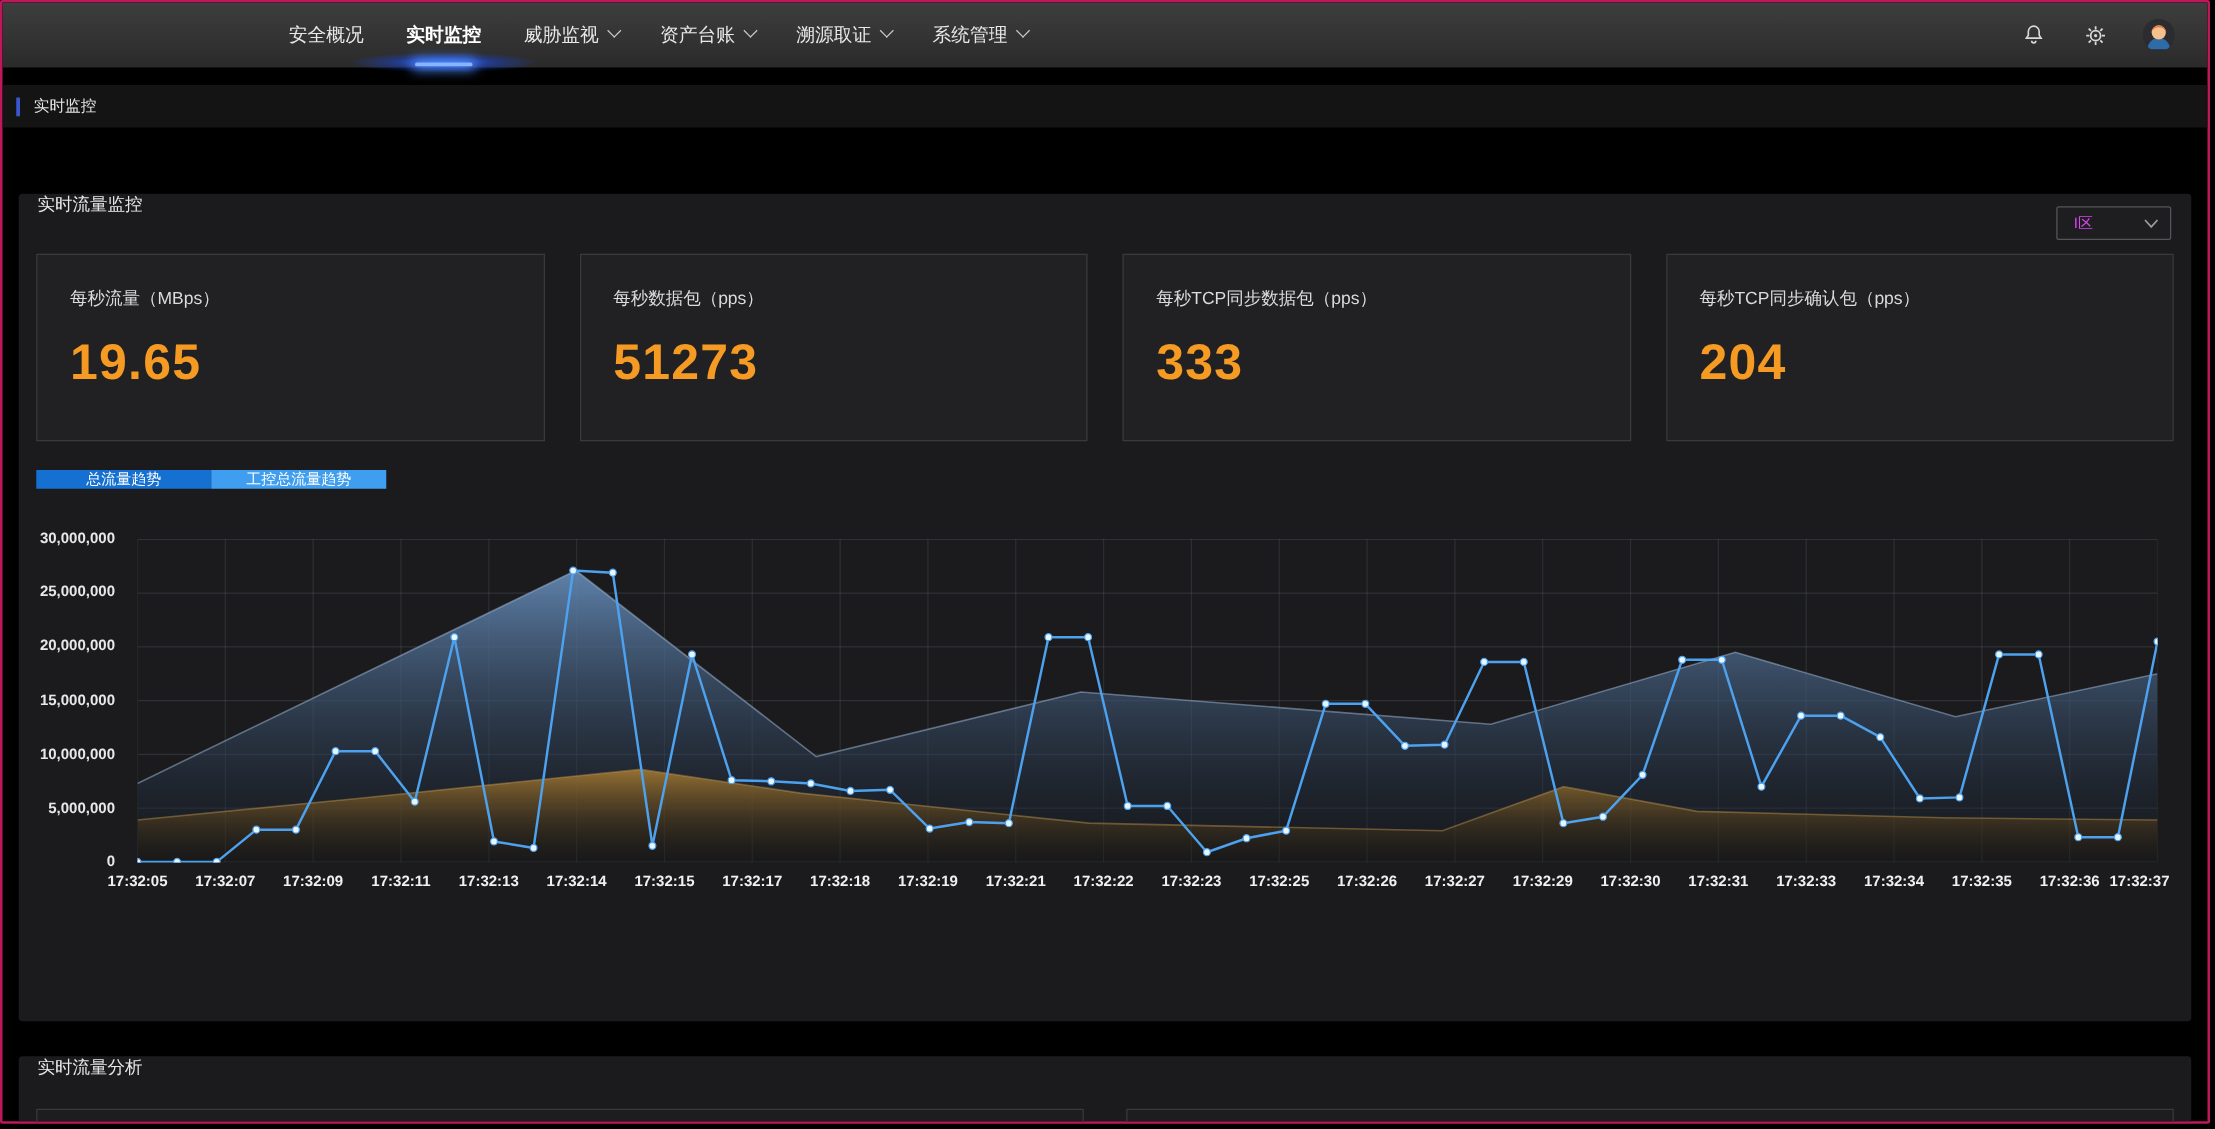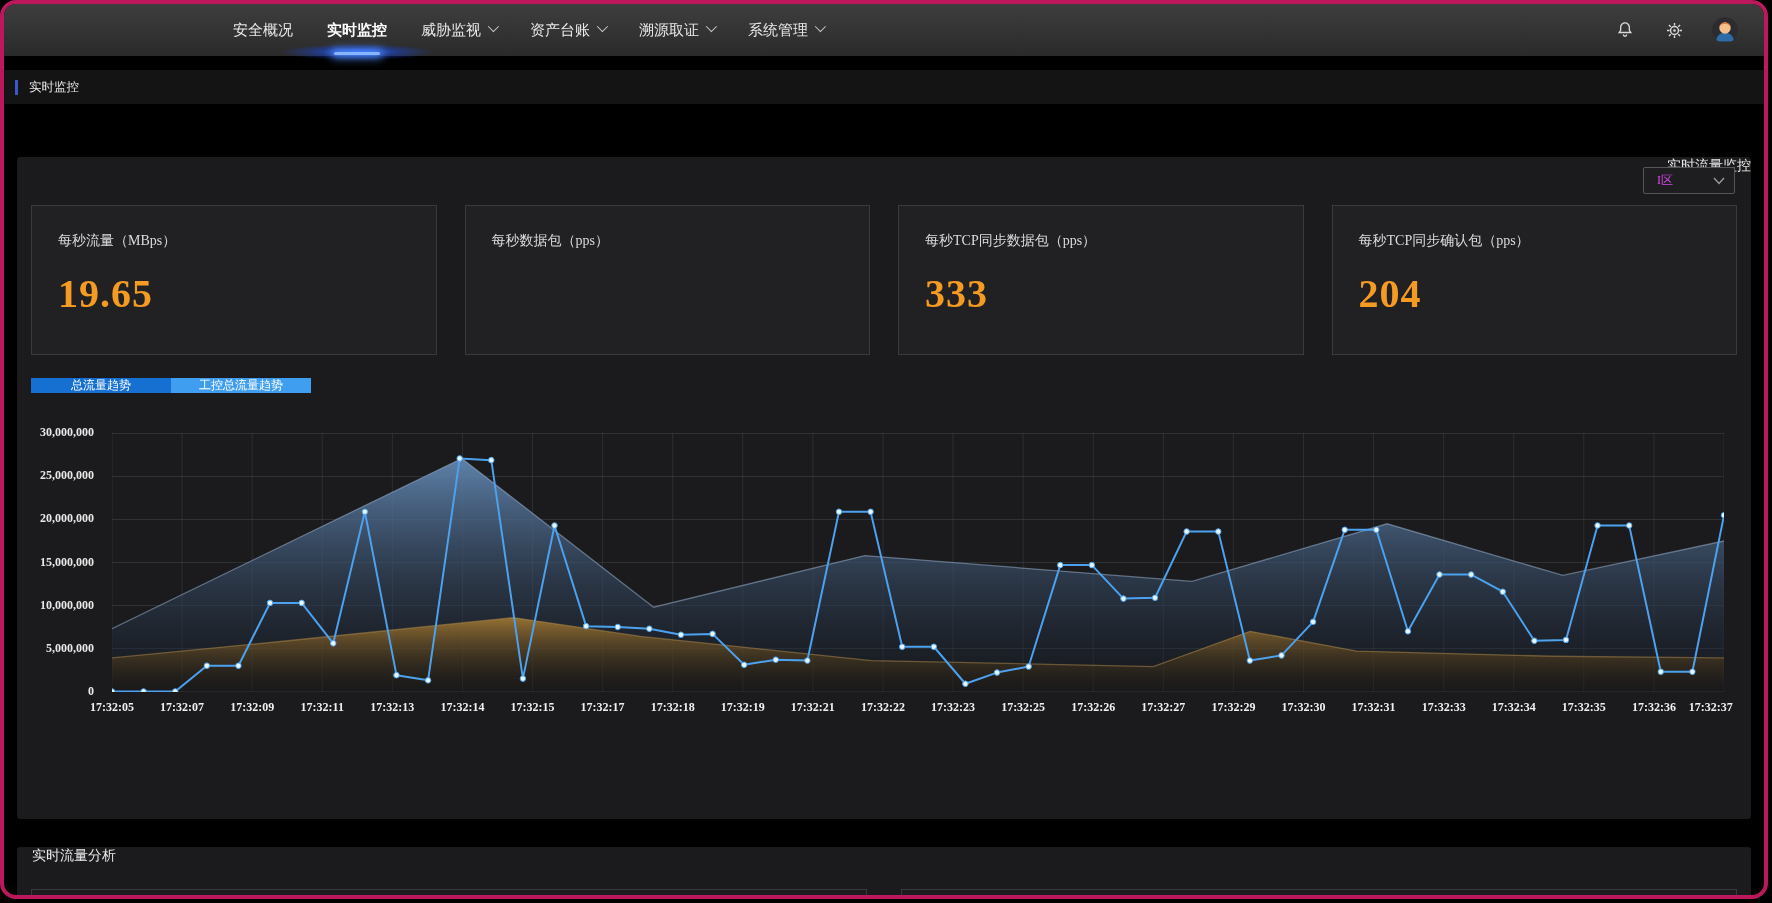--- a/index.html
+++ b/index.html
@@ -1,17 +1,17 @@
 <!DOCTYPE html>
 <html><head>
 <meta charset="utf-8">
 <style>
   html,body{margin:0;padding:0;background:#000;}
   body{width:1772px;height:903px;overflow:hidden;font-family:"Liberation Sans","DejaVu Sans",sans-serif;}
-  .frame{width:1768px;height:899px;border:4px solid #be185d;border-radius:16px;overflow:hidden;background:#000;box-sizing:border-box;font-family:Liberation Serif, serif;}
+  .frame{width:1768px;height:899px;border:2px solid #be185d;border-radius:2px;overflow:hidden;background:#000;box-sizing:border-box;}
 
   
   .nav{height:52px;background:linear-gradient(#3e3e3e,#2a2a2a);display:flex;align-items:center;position:relative;}
   .nav-items{display:flex;align-items:center;height:100%;margin-left:212px;}
   .nav-item{position:relative;height:100%;display:flex;align-items:center;padding:0 17px;color:#e8e8e8;font-size:15px;cursor:pointer;}
   .nav-item .chev{width:7px;height:7px;border-right:1.5px solid #c9c9c9;border-bottom:1.5px solid #c9c9c9;transform:rotate(45deg) translateY(-2px);margin-left:7px;margin-top:-4px;}
   .nav-item.active{color:#fff;font-weight:bold;}
   .nav-item.active::before{content:"";position:absolute;left:50%;bottom:-4px;transform:translateX(-50%);width:150px;height:16px;
     background:radial-gradient(ellipse at center,rgba(40,100,255,.95) 0%,rgba(25,70,220,.45) 40%,rgba(0,0,0,0) 72%);}
   .nav-item.active::after{content:"";position:absolute;left:50%;bottom:1px;transform:translateX(-50%);width:46px;height:3px;border-radius:2px;
@@ -28,21 +28,21 @@
   
   .panel{margin:0 13px;background:#1b1b1d;border-radius:3px;position:relative;box-sizing:border-box;}
   .panel1{margin-top:8px;height:662px;}
   .panel2{margin-top:18px;height:150px;}
 
   .region-select{position:absolute;top:10px;right:16px;width:92px;height:27px;box-sizing:border-box;border:1px solid #56565a;border-radius:2px;
     background:#1e1e21;display:flex;align-items:center;justify-content:space-between;padding:0 9px 0 13px;cursor:pointer;}
   .region-select .val{color:#d946ef;font-size:12px;}
 
   .sec-title{color:#e8e8e8;font-size:14px;}
-  .p1-title{margin:53px 0 0 15px;text-align:right;}
+  .p1-title{margin:53px 0 0 15px;}
 
   .cards{display:flex;gap:28px;margin:30px 14px 0 14px;height:150px;}
   .card{flex:1;background:#212123;border:1px solid #3a3a3c;box-sizing:border-box;padding:26px 0 0 26px;}
   .card-label{color:#dcdcdc;font-size:14px;}
   .card-value{margin-top:20px;color:#f59a23;font-size:40px;font-weight:bold;letter-spacing:1px;}
 
   .tabs{margin:23px 0 0 14px;display:flex;}
   .tab{width:140px;height:15px;display:flex;align-items:center;justify-content:center;color:#fff;font-size:12px;cursor:pointer;background:#1570d2;}
   .tab.active{background:#3f9ef0;}
 
@@ -130,20 +130,21 @@
 
     <div class="sec-title p1-title">实时流量监控</div>
 
     <div class="cards">
       <div class="card">
         <div class="card-label">每秒流量（MBps）</div>
         <div class="card-value">19.65</div>
       </div>
       <div class="card">
         <div class="card-label">每秒数据包（pps）</div>
+        <div class="card-value">51273</div>
       </div>
       <div class="card">
         <div class="card-label">每秒TCP同步数据包（pps）</div>
         <div class="card-value">333</div>
       </div>
       <div class="card">
         <div class="card-label">每秒TCP同步确认包（pps）</div>
         <div class="card-value">204</div>
       </div>
     </div>

